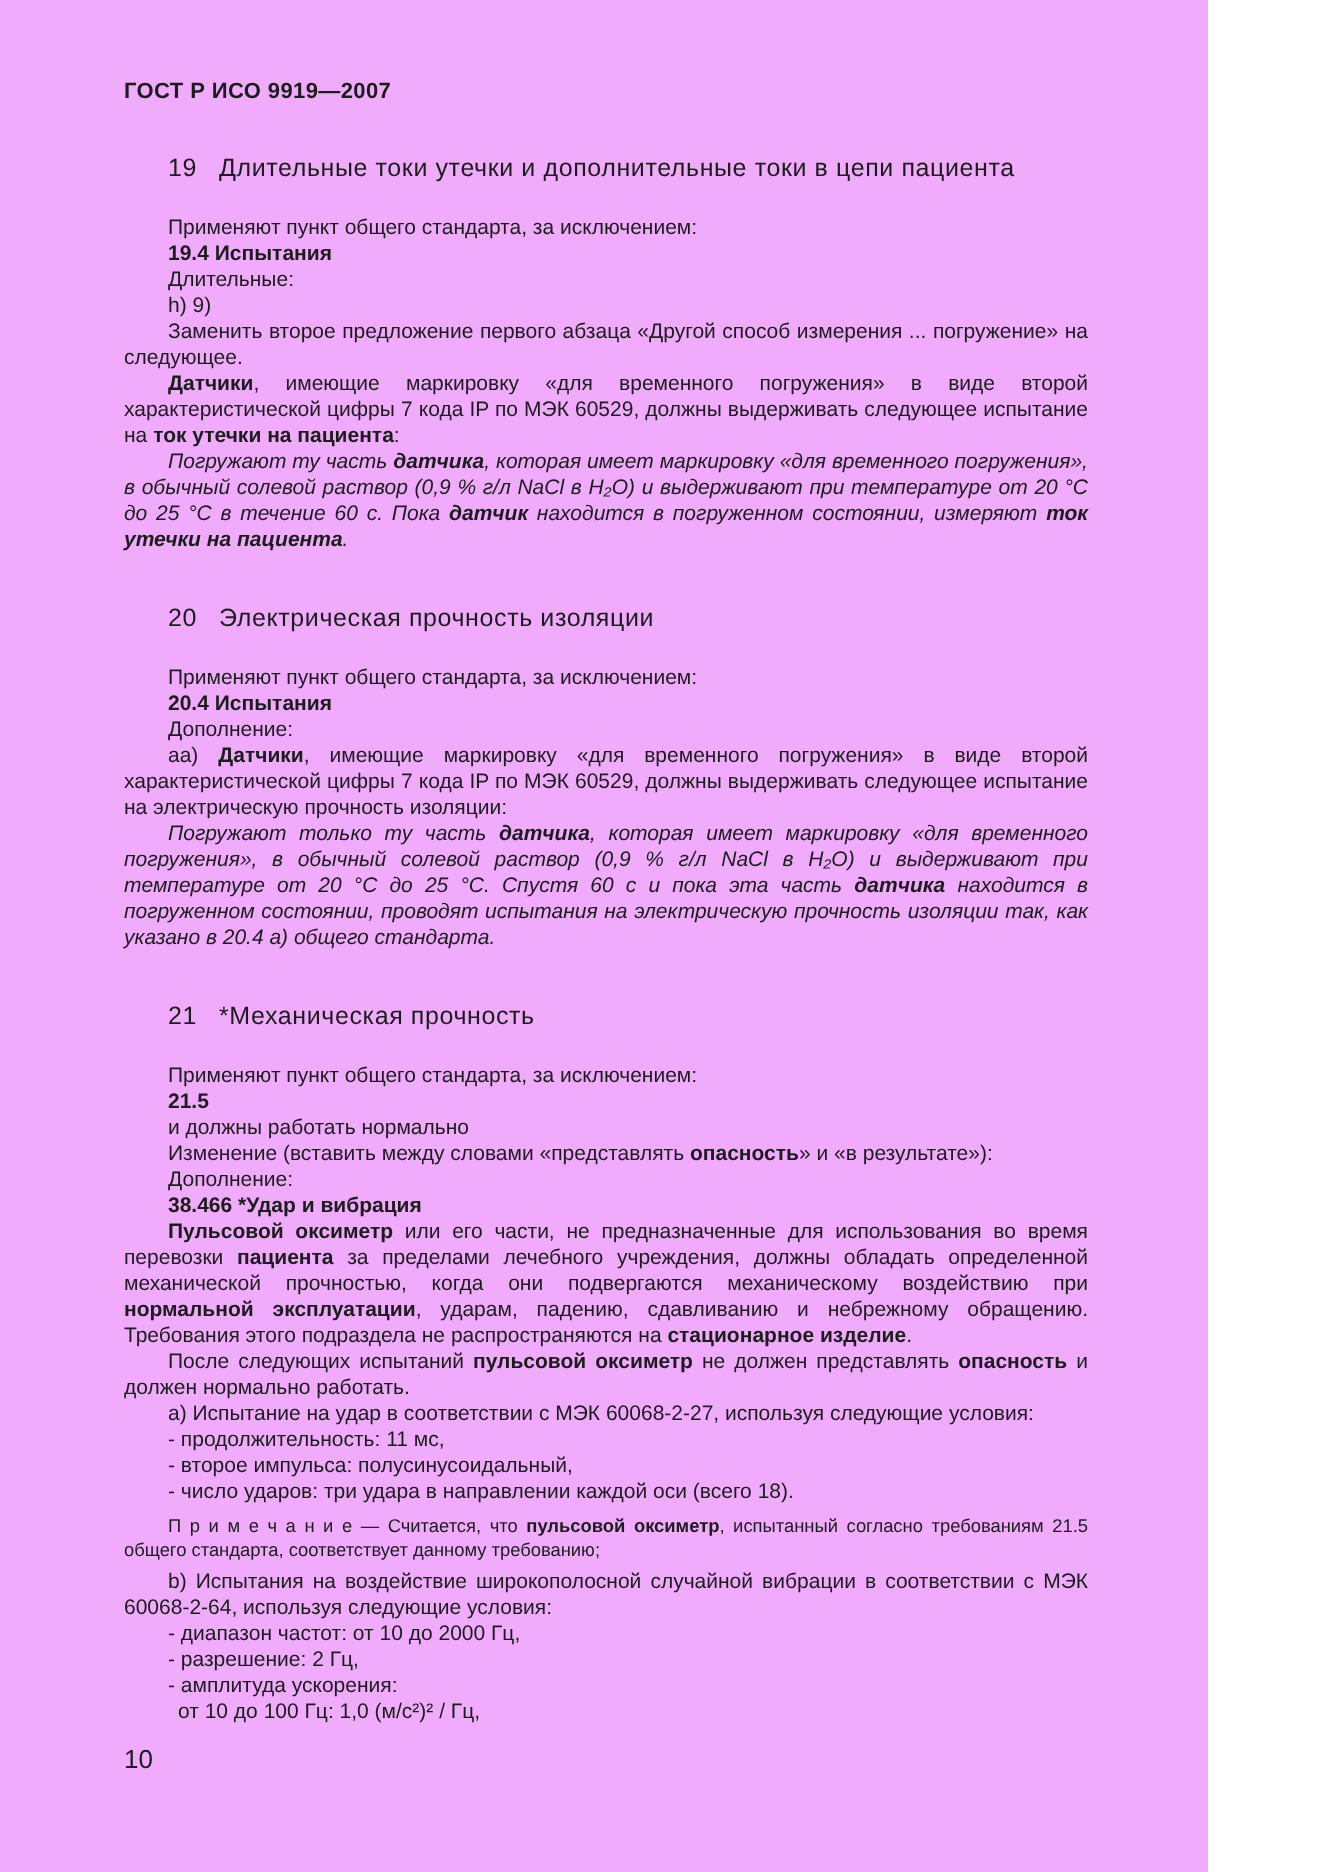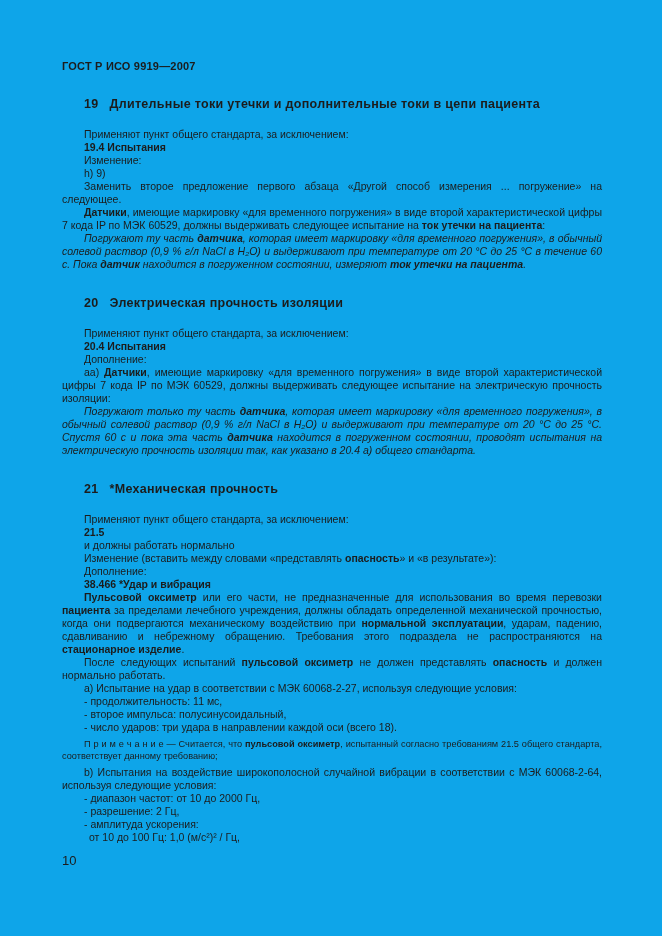--- a/index.html
+++ b/index.html
@@ -5,32 +5,32 @@
   * { margin: 0; padding: 0; box-sizing: border-box; }
   html, body { background: #ffffff; }
   body {
     width: 662px; height: 936px;
     overflow: hidden;
     font-family: "Liberation Sans", sans-serif;
     color: #1c1c1c;
     -webkit-font-smoothing: antialiased;
   }
   .page {
-    width: 662px; height: 936px;
-    padding: 60px 60px 0 62px;
-    background: #0ea5e9;
+    width: 604px; height: 936px;
+    padding: 40px 60px 0 62px;
+    background: #f0abfc;
     position: relative;
   }
   .doc-ref {
     font-weight: bold;
     font-size: 11px;
     letter-spacing: 0.2px;
   }
   .h {
-    font-weight: bold;
+    font-weight: normal;
     font-size: 12.5px;
     letter-spacing: 0.3px;
     padding-left: 22px;
     margin-top: 25px;
     margin-bottom: 17px;
   }
   .hn { margin-right: 11px; }
   .p {
     font-size: 10.5px;
     line-height: 13px;
@@ -56,21 +56,21 @@
 <body>
 
 <div class="page">
 
   <div class="doc-ref">ГОСТ Р ИСО 9919—2007</div>
 
   <div class="sec">
     <h2 class="h"><span class="hn">19</span><span>Длительные токи утечки и дополнительные токи в цепи пациента</span></h2>
     <p class="p nj">Применяют пункт общего стандарта, за исключением:</p>
     <p class="p nj b">19.4  Испытания</p>
-    <p class="p nj">Изменение:</p>
+    <p class="p nj">Длительные:</p>
     <p class="p nj">h) 9)</p>
     <p class="p">Заменить второе предложение первого абзаца «Другой способ измерения ... погружение» на следующее.</p>
     <p class="p"><span class="b">Датчики</span><span>, имеющие маркировку «для временного погружения» в виде второй характеристической цифры 7 кода IP по МЭК 60529, должны выдерживать следующее испытание на </span><span class="b">ток утечки на пациента</span><span>:</span></p>
     <p class="p it"><span>Погружают ту часть </span><span class="b">датчика</span><span>, которая имеет маркировку «для временного погружения», в обычный солевой раствор (0,9 % г/л NaCl в H₂O) и выдерживают при температуре от 20 °С  до 25 °С в течение 60 с. Пока </span><span class="b">датчик</span><span> находится в погруженном состоянии, измеряют </span><span class="b">ток утечки на пациента</span><span>.</span></p>
   </div>
 
   <div class="sec">
     <h2 class="h"><span class="hn">20</span><span>Электрическая прочность изоляции</span></h2>
     <p class="p nj">Применяют пункт общего стандарта, за исключением:</p>
     <p class="p nj b">20.4 Испытания</p>

